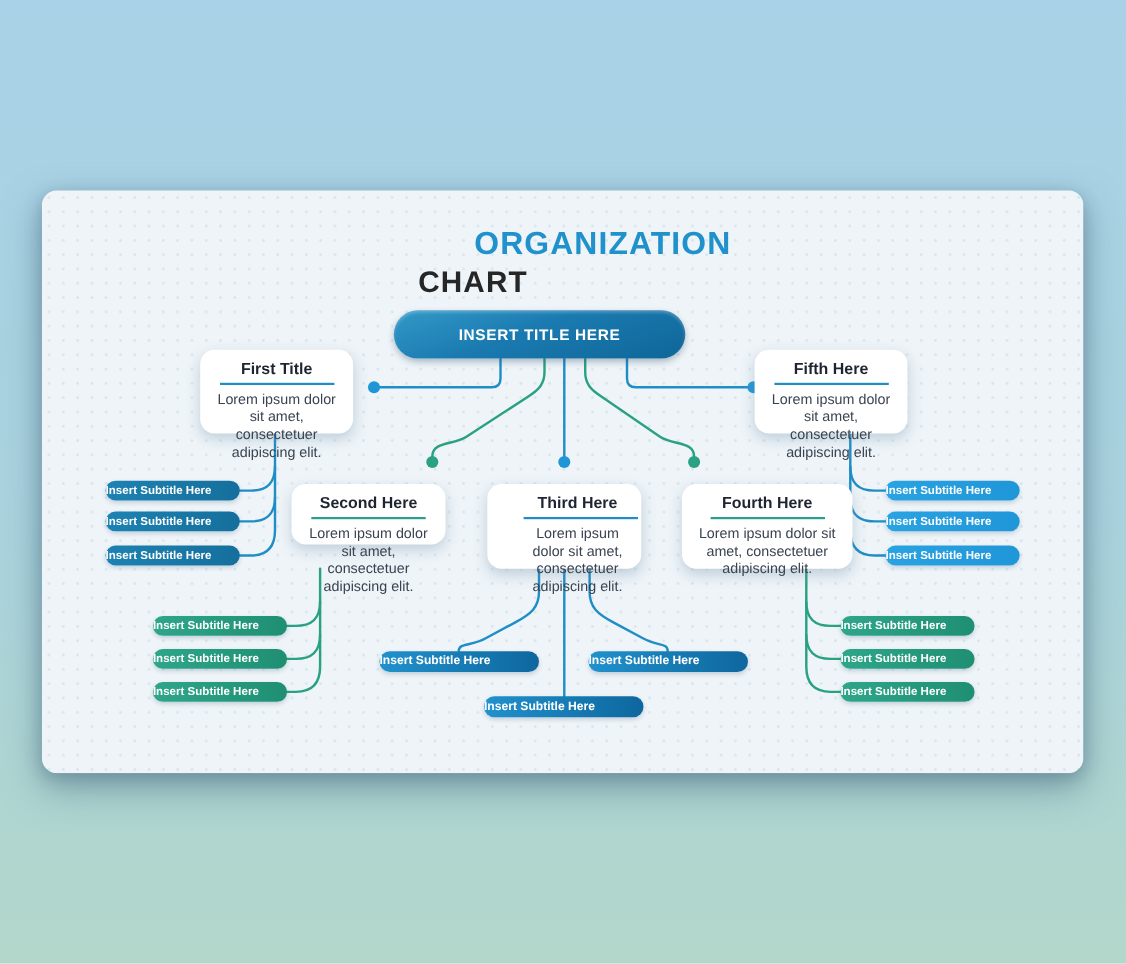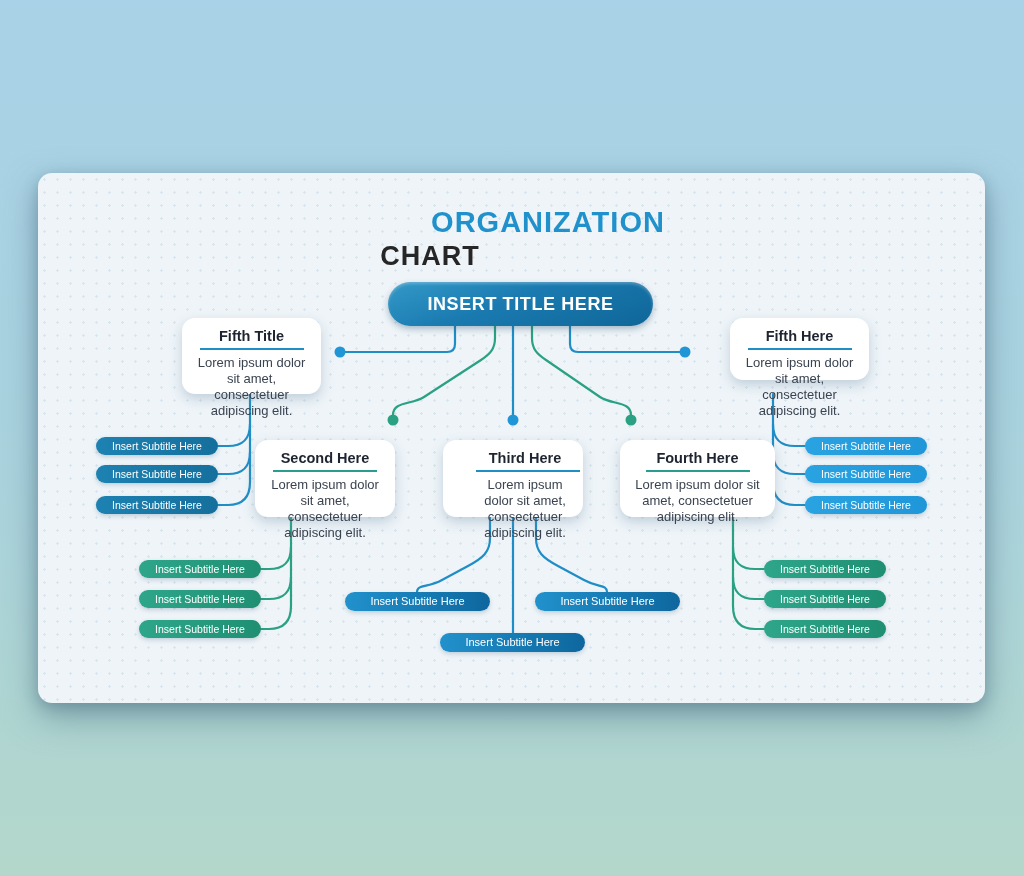--- a/index.html
+++ b/index.html
@@ -20,51 +20,51 @@
   }
   .hline1 {
     position:absolute; left:38px; top:206px; width:1020px; text-align:center;
     font-size:29px; font-weight:800; letter-spacing:1px; color:#2191cc; z-index:3;
   }
   .hline2 {
     position:absolute; left:38px; top:241px; width:772px; text-align:center;
     font-size:27px; font-weight:700; letter-spacing:1px; color:#262626; z-index:3;padding-left:12px;
   }
   .root-pill {
-    position:absolute; left:388px; top:282px; width:265px; height:44px;
+    position:absolute; left:358px; top:282px; width:265px; height:44px;
     border-radius:22px; z-index:3;
     background:linear-gradient(160deg,#3399c8 0%,#1a7ab0 45%,#0f6698 100%);
     box-shadow:0 3px 6px rgba(40,80,110,.35), inset 0 2px 3px rgba(255,255,255,.25);
-    color:#fff; font-size:18px; font-weight:700; letter-spacing:.6px;
+    color:#fff; font-size:14px; font-weight:700; letter-spacing:.6px;
     text-align:center; line-height:44px; cursor:pointer;
   }
   .conn-layer { position:absolute; left:0; top:0; width:1024px; height:876px; z-index:2; pointer-events:none; }
   .conn-layer path { fill:none; stroke-width:2.2px; stroke-linecap:round; }
   .st-blue { stroke:#1f8dc6; }
   .st-green { stroke:#2aa183; }
   .dot-blue { fill:#2196d6; }
   .dot-green { fill:#2aa183; }
   .card {
     position:absolute; background:#ffffff; border-radius:13px; z-index:3;
     box-shadow:0 5px 12px rgba(110,140,165,.35);
     padding:10px 9px 8px; text-align:center; cursor:pointer;
   }
   .card-title { font-size:14.5px; font-weight:700; color:#1e2430; }
   .card-divider { width:104px; height:2px; margin:4px auto 5px; }
   .div-blue { background:#1f8dc6; }
   .div-teal { background:#2a9d8f; }
   .card-body { font-size:13px; line-height:1.24; color:#3a4350; }
   .c-first  { left:182px; top:318px; width:139px; height:76px; }
-  .c-fifth  { left:730px; top:318px; width:139px; height:62px; }
-  .c-second { left:255px; top:440px; width:140px; height:77px; }
+  .c-fifth  { left:686px; top:318px; width:139px; height:76px; }
+  .c-second { left:265px; top:440px; width:140px; height:55px; }
   .c-third  { left:443px; top:440px; width:140px; height:77px;padding-left:33px; }
   .c-fourth { left:620px; top:440px; width:155px; height:77px; }
   .pill {
     position:absolute; height:18px; border-radius:9px; z-index:3;
-    color:#fff; font-size:10.5px; font-weight:400; text-align:center; line-height:18px;
+    color:#fff; font-size:10.5px; font-weight:700; line-height:18px;
     box-shadow:0 2px 4px rgba(60,100,130,.25); cursor:pointer; white-space:nowrap;
   }
   .pill-dark  { background:linear-gradient(90deg,#1d82b2,#156f9c); width:122px; }
   .pill-light { background:linear-gradient(90deg,#2aa3e2,#1f96d8); width:122px; }
   .pill-green { background:linear-gradient(90deg,#2ea68a,#1f8f72); width:122px; }
   .pill-mid   { background:linear-gradient(90deg,#2191cc,#0e679e); width:145px; height:19px; line-height:19px; border-radius:10px; font-size:11px; }
 </style>
 </head>
 <body>
 
@@ -104,21 +104,21 @@
   <circle class="dot-blue" cx="340" cy="352" r="5.5"></circle>
   <circle class="dot-blue" cx="685" cy="352" r="5.5"></circle>
   <circle class="dot-green" cx="393" cy="420" r="5.5"></circle>
   <circle class="dot-blue" cx="513" cy="420" r="5.5"></circle>
   <circle class="dot-green" cx="631" cy="420" r="5.5"></circle>
 </svg>
 
 <div class="root-pill">INSERT TITLE HERE</div>
 
 <div class="card c-first">
-  <div class="card-title">Fifth Title</div>
+  <div class="card-title">First Title</div>
   <div class="card-divider div-blue"></div>
   <div class="card-body">Lorem ipsum dolor sit amet, consectetuer adipiscing elit.</div>
 </div>
 <div class="card c-fifth">
   <div class="card-title">Fifth Here</div>
   <div class="card-divider div-blue"></div>
   <div class="card-body">Lorem ipsum dolor sit amet, consectetuer adipiscing elit.</div>
 </div>
 <div class="card c-second">
   <div class="card-title">Second Here</div>

